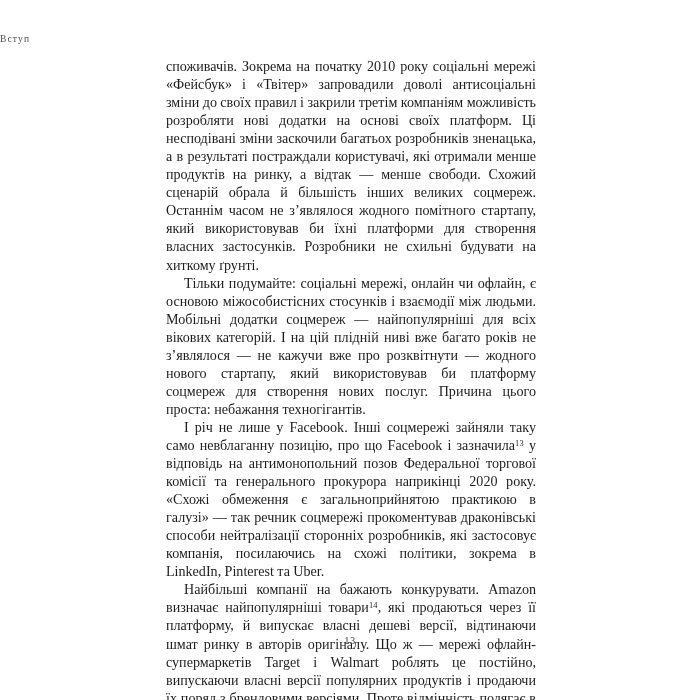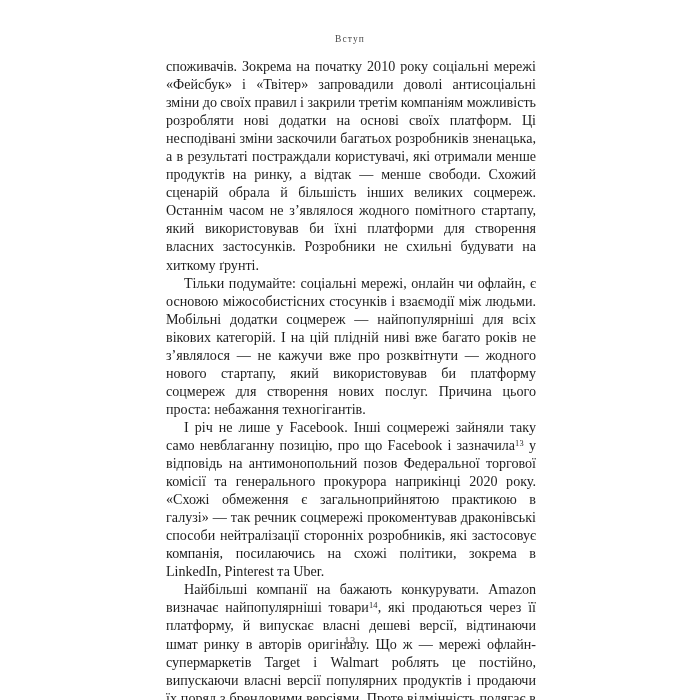--- a/index.html
+++ b/index.html
@@ -17,21 +17,21 @@
     color: #1b1b1b;
     -webkit-font-smoothing: antialiased;
   }
 
   
   .running-head {
     position: absolute;
     top: 33px;
     left: 0;
     width: 700px;
-    text-align: center;
+    text-align: left;
     font-family: "Liberation Serif", "DejaVu Serif", serif;
     font-size: 9.5px;
     letter-spacing: 1.15px;
     color: #4a4a4a;
     line-height: 12px;
   }
 
   
   .textblock {
     position: absolute;

